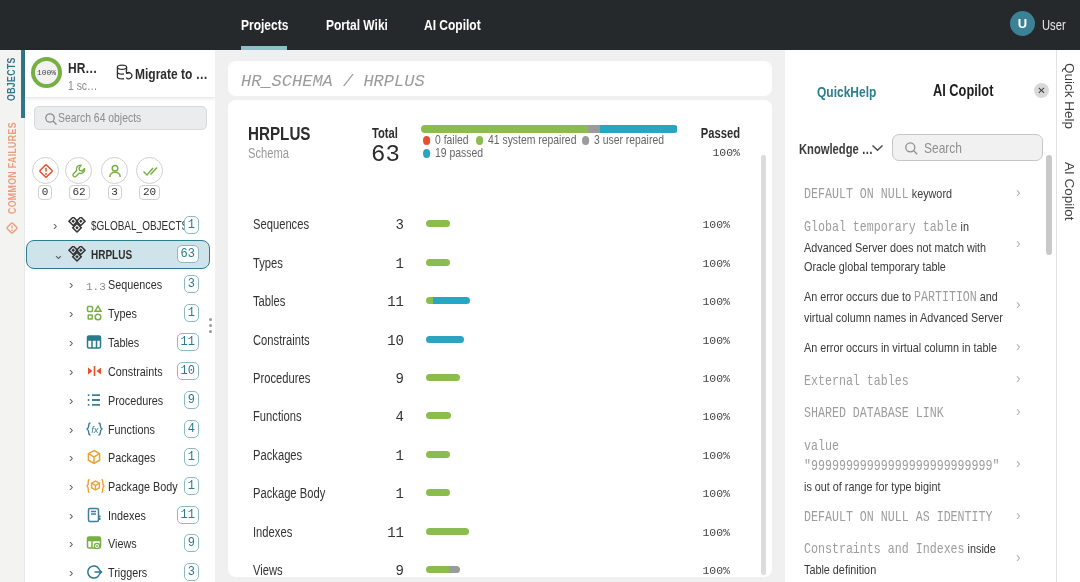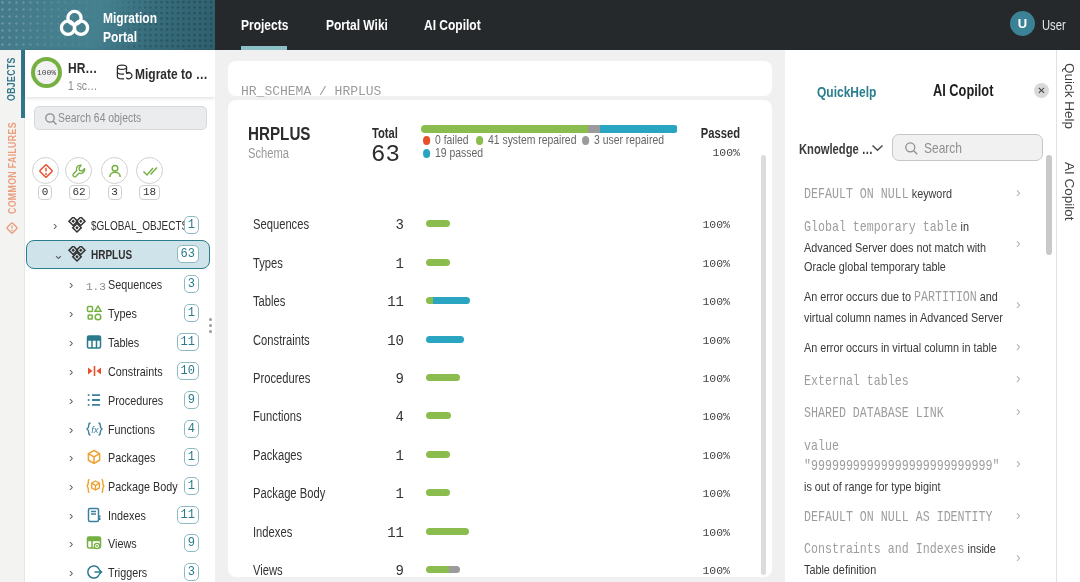--- a/index.html
+++ b/index.html
@@ -61,21 +61,21 @@
 .trow { position:absolute; left:0; width:190px; height:29px; }
 .trow .chev { position:absolute; top:7px; color:#5f5f5f; font-size:13px; }
 .trow .ticon { position:absolute; top:6px; }
 .trow .tlabel { position:absolute; top:7px; font-size:13.5px; color:#2e2e2e; transform:scaleX(0.8); transform-origin:0 0; white-space:nowrap; }
 .trow .tbadge { position:absolute; top:5px; right:16px; height:18px; min-width:11px; border:1px solid #8db9c2; border-radius:5px; color:#2a7a8c; font-size:12px; text-align:center; line-height:16px; padding:0 3px; background:#fff; font-family:"Liberation Mono", monospace; }
 #selrow { position:absolute; left:1px; top:189.5px; width:184px; height:29px; background:#cfe3ea; border:1.5px solid #2a7d8e; border-radius:8px; }
 
 
 #main { position:absolute; left:215px; top:50px; width:570px; height:532px; background:#f0f0f1; }
 #crumbcard { position:absolute; left:13px; top:11px; width:544px; height:35px; background:#fff; border-radius:8px; }
-#crumb { position:absolute; left:26px; top:34px; font-size:13px; color:#9b9b9b; }
+#crumb { position:absolute; left:26px; top:22px; font-size:17px; color:#9b9b9b;font-style:italic; }
 #maincard { position:absolute; left:13px; top:50px; width:544px; height:477px; background:#fff; border-radius:8px; }
 
 #mc-title { position:absolute; left:33px; top:73px; font-size:19px; font-weight:bold; color:#2d2d2d; transform:scaleX(0.8); transform-origin:0 0; }
 #mc-sub { position:absolute; left:33px; top:95px; font-size:14px; color:#999; transform:scaleX(0.8); transform-origin:0 0; }
 #mc-total-l { position:absolute; left:157px; top:75px; font-size:14px; font-weight:bold; color:#2d2d2d; transform:scaleX(0.8); transform-origin:0 0; }
 #mc-total-n { position:absolute; left:156px; top:91px; font-size:24px; color:#2d2d2d; }
 #mc-passed-l { position:absolute; left:470px; top:75px; font-size:14px; font-weight:bold; color:#2d2d2d; width:55px; text-align:right; transform:scaleX(0.8); transform-origin:100% 0; }
 #mc-passed-n { position:absolute; left:471px; top:96px; font-size:11.5px; color:#444; width:54px; text-align:right; }
 
 #stackbar { position:absolute; left:205.5px; top:75px; width:257px; height:8px; border-radius:4px; overflow:hidden; }
@@ -107,28 +107,20 @@
 .cpchev { position:absolute; left:231px; color:#b0b0b0; font-size:14px; }
 
 
 #righttabs { position:absolute; left:1056px; top:50px; width:24px; height:532px; background:#fff; border-left:1px solid #e2e2e2; }
 .vtext2 { position:absolute; transform-origin:0 0; transform:rotate(90deg); white-space:nowrap; font-size:13.5px; color:#3f3f3f; }
 </style>
 </head>
 <body>
 
 <div id="topbar">
-  <div id="logoarea">
-    <svg width="40" height="32" viewBox="0 0 40 32">
-      <circle cx="18.5" cy="9" r="6.6" fill="none" stroke="#fff" stroke-width="3.3"></circle>
-      <circle cx="12" cy="18.8" r="6.6" fill="none" stroke="#fff" stroke-width="3.3"></circle>
-      <circle cx="25" cy="18.8" r="6.6" fill="none" stroke="#fff" stroke-width="3.3"></circle>
-    </svg>
-    <div id="logotext">Migration<br>Portal</div>
-  </div>
   <div class="navtab" style="left:241px;">Projects</div>
   <div class="navtab" style="left:326px;">Portal Wiki</div>
   <div class="navtab" style="left:424px;">AI Copilot</div>
   <div id="tab-underline"></div>
   <div id="avatar">U</div>
   <div id="username">User</div>
 </div>
 
 <div id="rail"></div>
 <div id="rail-activebar"></div>
@@ -185,21 +177,21 @@
   </div>
   <div class="statcircle" style="left:111px;">
     <svg width="16" height="16" viewBox="0 0 16 16">
         <path d="M1.5 8.5 l3.5 3.5 6-7" fill="none" stroke="#76b043" stroke-width="1.5"></path>
         <path d="M8.5 11.5 l6.5-7" fill="none" stroke="#76b043" stroke-width="1.5"></path>
       </svg>
   </div>
   <div class="statbadge mono" style="left:13px; width:14px;">0</div>
   <div class="statbadge mono" style="left:43.5px; width:21px;">62</div>
   <div class="statbadge mono" style="left:82.5px; width:14px;">3</div>
-  <div class="statbadge mono" style="left:114px; width:21px;">18</div>
+  <div class="statbadge mono" style="left:114px; width:21px;">20</div>
 
   <div style="position:absolute;left:184px;top:268px;width:3px;height:3px;border-radius:50%;background:#9a9a9a;"></div>
   <div style="position:absolute;left:184px;top:274px;width:3px;height:3px;border-radius:50%;background:#9a9a9a;"></div>
   <div style="position:absolute;left:184px;top:280px;width:3px;height:3px;border-radius:50%;background:#9a9a9a;"></div>
   <div id="selrow"></div>
   <div id="tree">
       <div class="trow" style="top:161px;">
         <span class="chev" style="left:28px;">›</span>
         <span class="ticon" style="left:42px;"><svg width="20" height="17" viewBox="0 0 20 17">
             <g fill="none" stroke="#323232" stroke-width="1.5">

